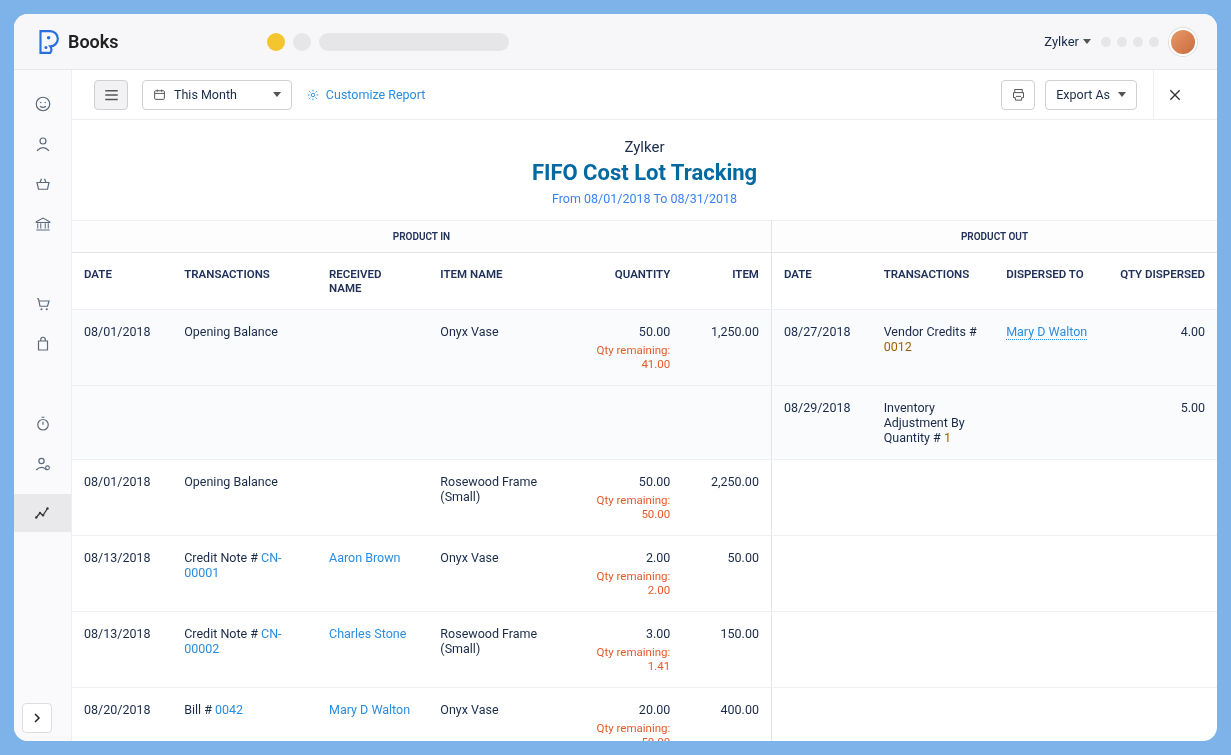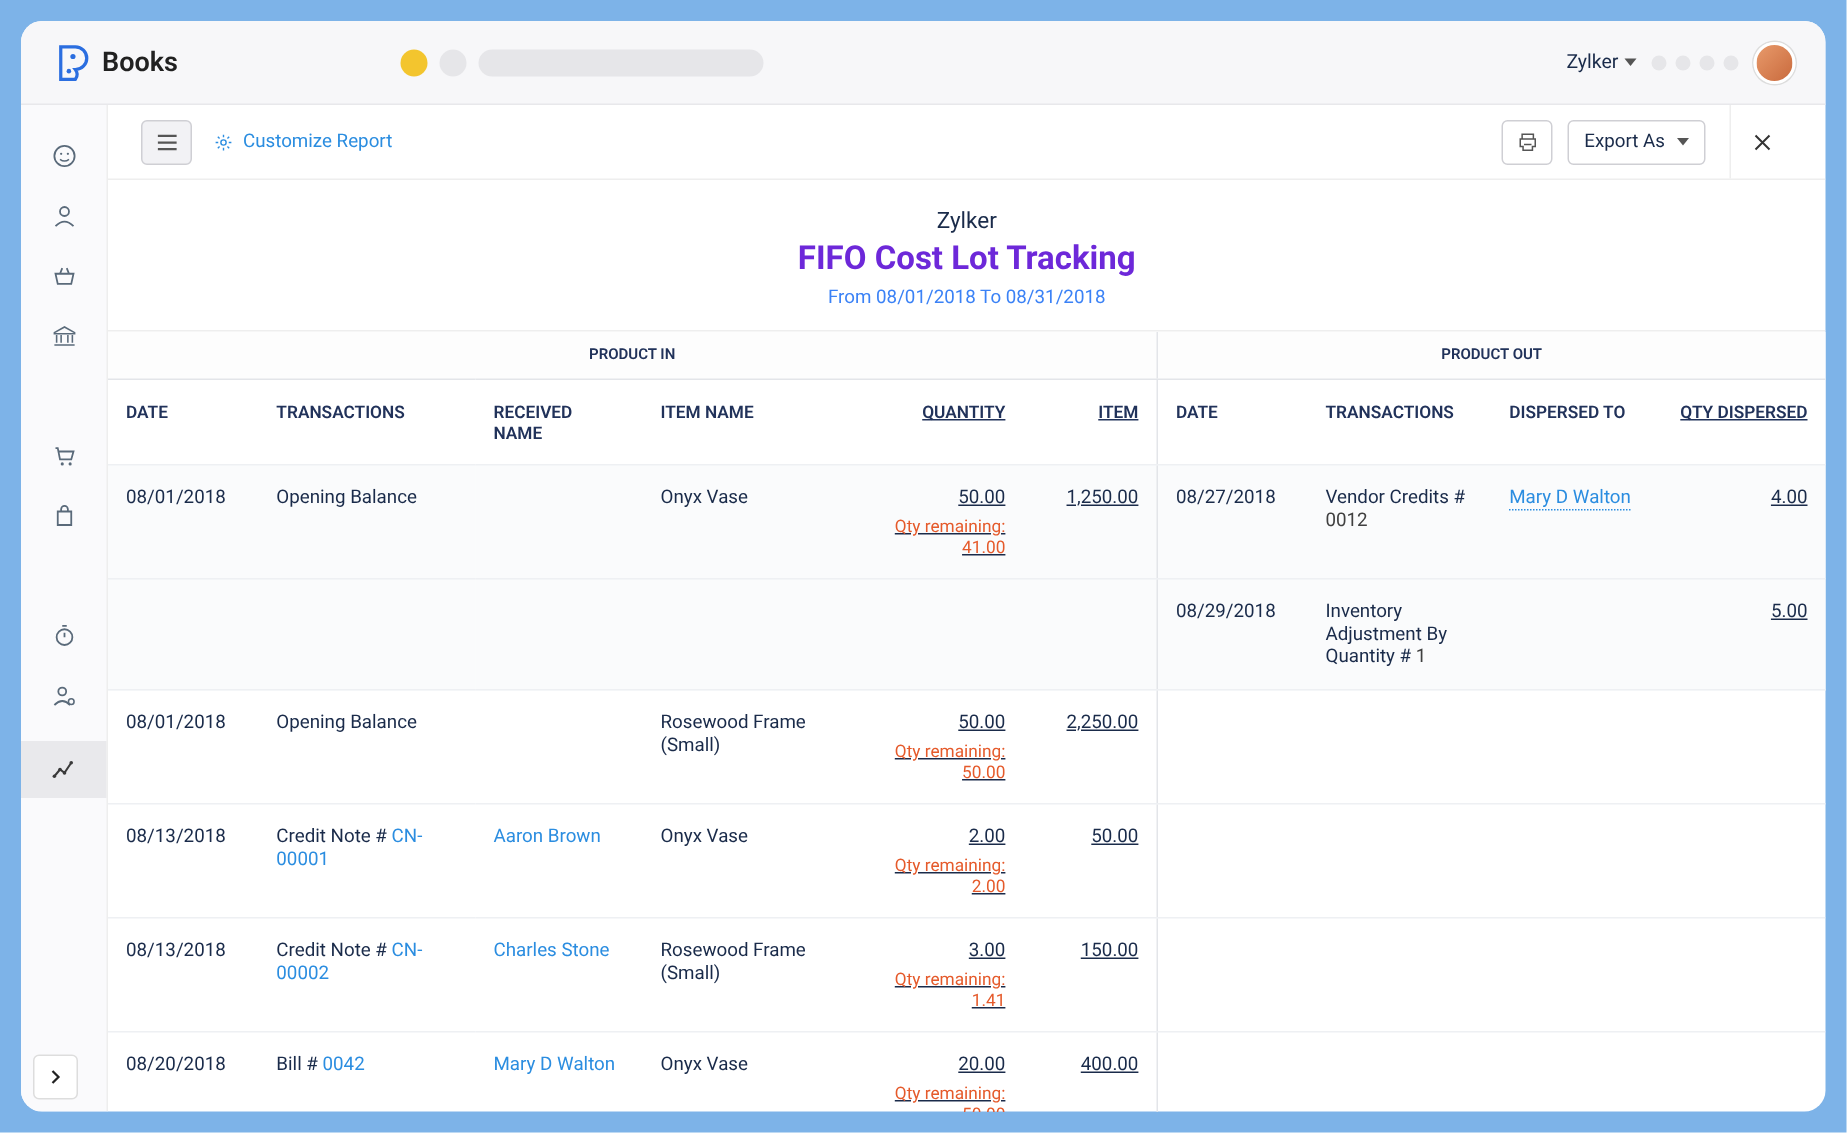--- a/index.html
+++ b/index.html
@@ -189,21 +189,21 @@
   padding: 18px 0 14px;
   border-bottom: 1px solid #eee;
 }
 .report-org {
   font-size: 15px;
   color: #1a2b4a;
 }
 .report-title {
   font-size: 22px;
   font-weight: 700;
-  color: #6d28d9;
+  color: #0369a1;
   margin-top: 4px;
 }
 .report-range {
   font-size: 12.5px;
   color: #3b82f6;
   margin-top: 6px;
 }
 .table-wrap {
   flex: 1;
   overflow: auto;
@@ -227,25 +227,25 @@
   background: #fff;
 }
 .group-head th {
   text-align: center;
   font-weight: 600;
   font-size: 10px;
   border-bottom: 1px solid #e3e5e9;
   background: #fdfdfd;
   padding: 10px;
 }
-.num { text-align: right; text-decoration: underline; }
+.num { text-align: right; }
 .link { color: #2b8de0; cursor: pointer; }
 .link-u { color: #2b8de0; cursor: pointer; border-bottom: 1px dotted #2b8de0;}
 .qty-rem { color: #e55a2b; font-size: 11.5px; margin-top: 4px; display:block; text-align:right;}
-.sub-blue { color: #404040; }
+.sub-blue { color: #a16207; }
 .border-left-strong { border-left: 1px solid #e3e5e9; margin-left: 40px; }
 .col-date { width: 90px; }
 .col-trans { width: 130px; }
 .col-recv { width: 100px; }
 .col-item { width: 118px; }
 .col-qty { width: 110px; }
 .col-total { width: 80px; }
 .col-odate { width: 90px; }
 .col-otrans { width: 110px; }
 .col-dispto { width: 100px; }
@@ -365,20 +365,29 @@
       </div>
     </div>
 
     <div class="main">
 
       <div class="toolbar">
         <div class="icon-btn">
           <svg width="15" height="12" viewBox="0 0 24 18">
               <path d="M2 2 h20 M2 9 h20 M2 16 h20" stroke="#555" stroke-width="2.4"></path>
             </svg>
+        </div>
+        <div class="dropdown-btn">
+          <svg width="13" height="13" viewBox="0 0 24 24">
+              <rect x="3" y="5" width="18" height="16" rx="2" fill="none" stroke="#555" stroke-width="1.8"></rect>
+              <path d="M3 10 h18 M8 3 v4 M16 3 v4" stroke="#555" stroke-width="1.8"></path>
+            </svg>
+          <span>This Month</span>
+          <span style="width:20px"></span>
+          <span class="caret-down"></span>
         </div>
         <div class="customize-link">
           <svg width="14" height="14" viewBox="0 0 24 24">
               <circle cx="12" cy="12" r="3" fill="none" stroke="#2b8de0" stroke-width="1.6"></circle>
               <path d="M12 3 v3 M12 18 v3 M3 12 h3 M18 12 h3 M5.5 5.5 l2 2 M16.5 16.5 l2 2 M18.5 5.5 l-2 2 M7.5 16.5 l-2 2" stroke="#2b8de0" stroke-width="1.6"></path>
             </svg>
           <span>Customize Report</span>
         </div>
         <div class="toolbar-right">
           <div class="icon-btn" style="background:#fff">

